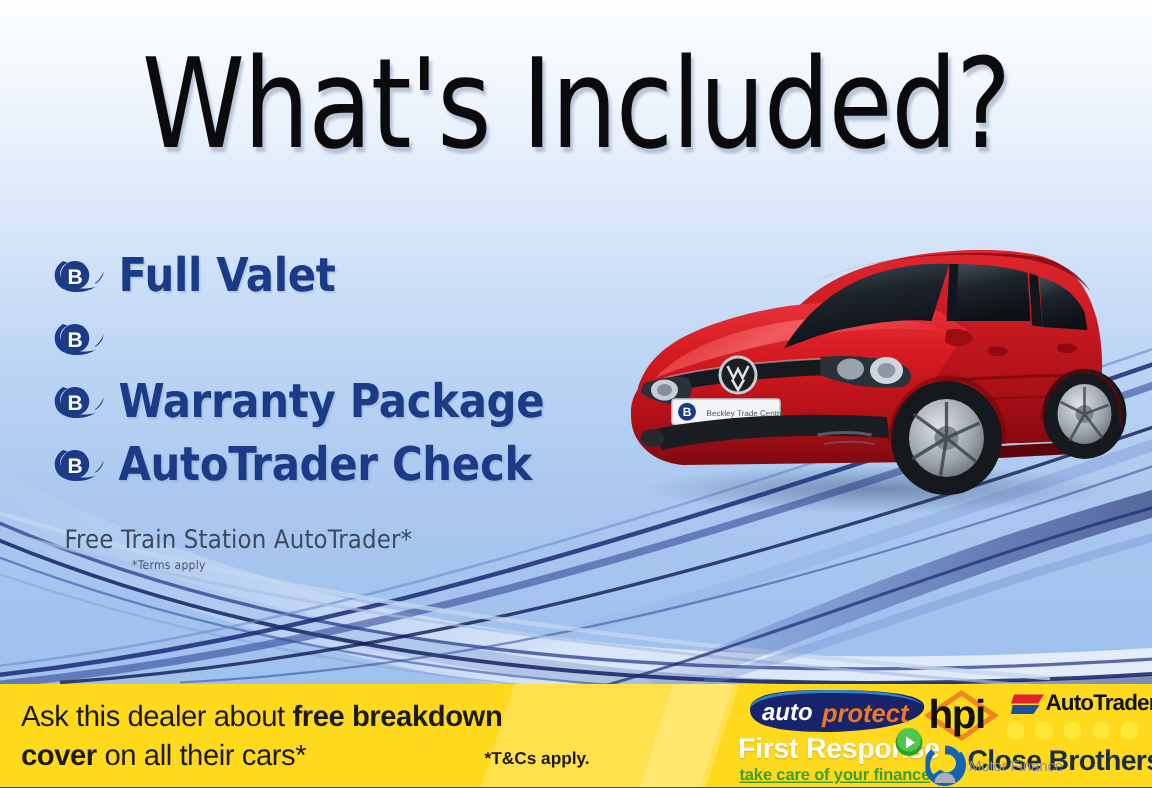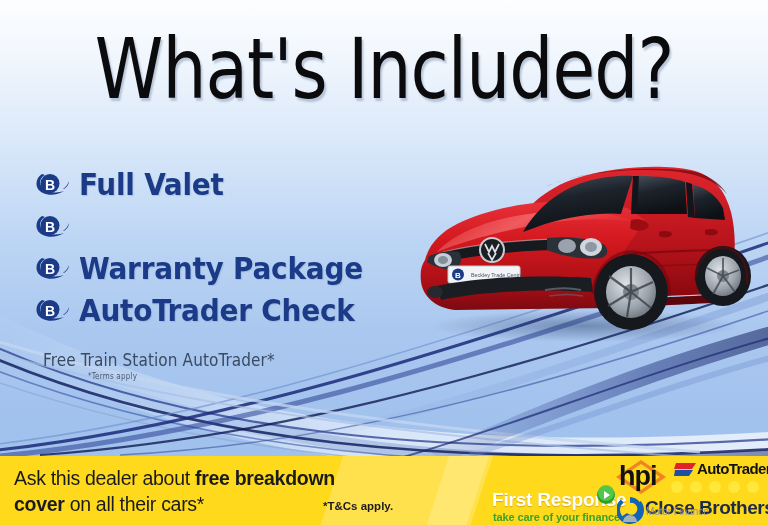--- a/index.html
+++ b/index.html
@@ -99,21 +99,21 @@
   .apwrap{position:absolute;left:492px;top:3px;width:126px;height:30px;}
   .fr{
     position:absolute;left:492px;top:33px;
     font-family:"Liberation Sans",sans-serif;
     font-size:19px;font-weight:bold;color:#ffffff;letter-spacing:-.2px;
     text-shadow:0 1px 1px rgba(120,90,0,.35);white-space:nowrap;
   }
   .frsub{
     position:absolute;left:493px;top:55px;
     font-family:"Liberation Sans",sans-serif;
-    font-size:11px;font-weight:bold;color:#3ea02c;letter-spacing:-.1px;white-space:nowrap;
+    font-size:11px;font-weight:bold;color:#3ea02c;letter-spacing:-.1px;white-space:nowrap;text-decoration:underline;
   }
   .greenball{position:absolute;left:596px;top:29px;width:20px;height:20px;}
 
   
   .hpi{position:absolute;left:614px;top:3px;width:54px;height:36px;}
   .hpi-text{
     position:absolute;left:619px;top:7px;
     font-family:"Liberation Sans",sans-serif;
     font-size:27px;font-weight:bold;color:#111;letter-spacing:-1px;line-height:27px;text-align:right;
   }
@@ -380,20 +380,28 @@
     <div class="banner-stripe2"></div>
 
     <div class="aa-text">
       <span>Ask this dealer about </span><b>free breakdown</b><br>
       <b>cover</b><span> on all their cars*</span>
     </div>
 
     <div class="tcs">*T&amp;Cs apply.</div>
 
 
+    <div class="apwrap">
+      <svg width="126" height="30" viewBox="0 0 126 30">
+        <path d="M8 14 C 8 5 22 1 58 1 C 100 1 122 4 124 11 C 126 20 104 28 60 29 C 22 29 8 24 8 14 Z" fill="#17246b"></path>
+        <path d="M62 3 C 96 3 120 6 124 12 C 120 5 98 1 62 1 C 24 1 8 6 8 14 C 10 7 28 3 62 3 Z" fill="#2f8fd8" opacity=".9"></path>
+        <text x="16" y="21" font-family="Liberation Sans, sans-serif" font-size="16" font-style="italic" font-weight="bold" fill="#ffffff">auto</text>
+        <text x="56" y="22" font-family="Liberation Sans, sans-serif" font-size="17" font-style="italic" font-weight="bold" fill="#f07820">protect</text>
+      </svg>
+    </div>
 
     <div class="fr">First Response</div>
     <div class="frsub">take care of your finance</div>
 
     <div class="greenball">
       <svg width="20" height="20" viewBox="0 0 20 20">
         <circle cx="10" cy="10" r="9" fill="#2aa02a"></circle>
         <circle cx="10" cy="8" r="8" fill="#56c94f" opacity=".9"></circle>
         <path d="M8 6 L14 10 L8 14 Z" fill="#ffffff"></path>
       </svg>

